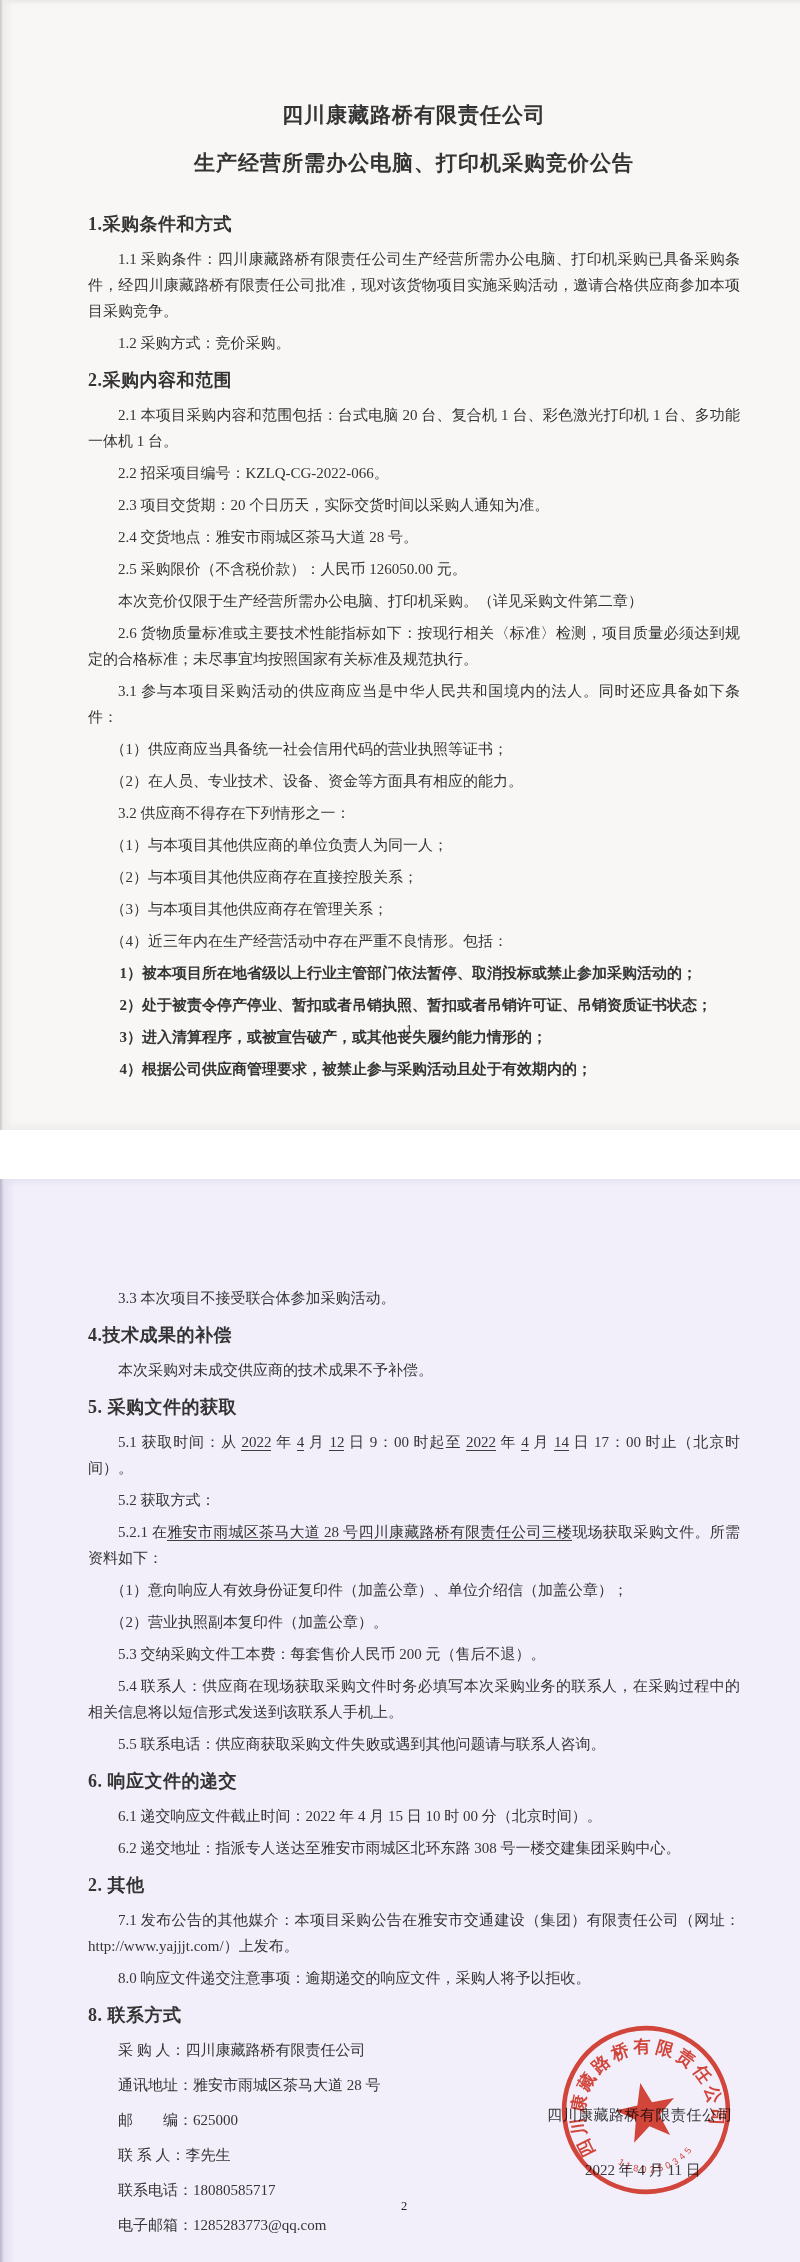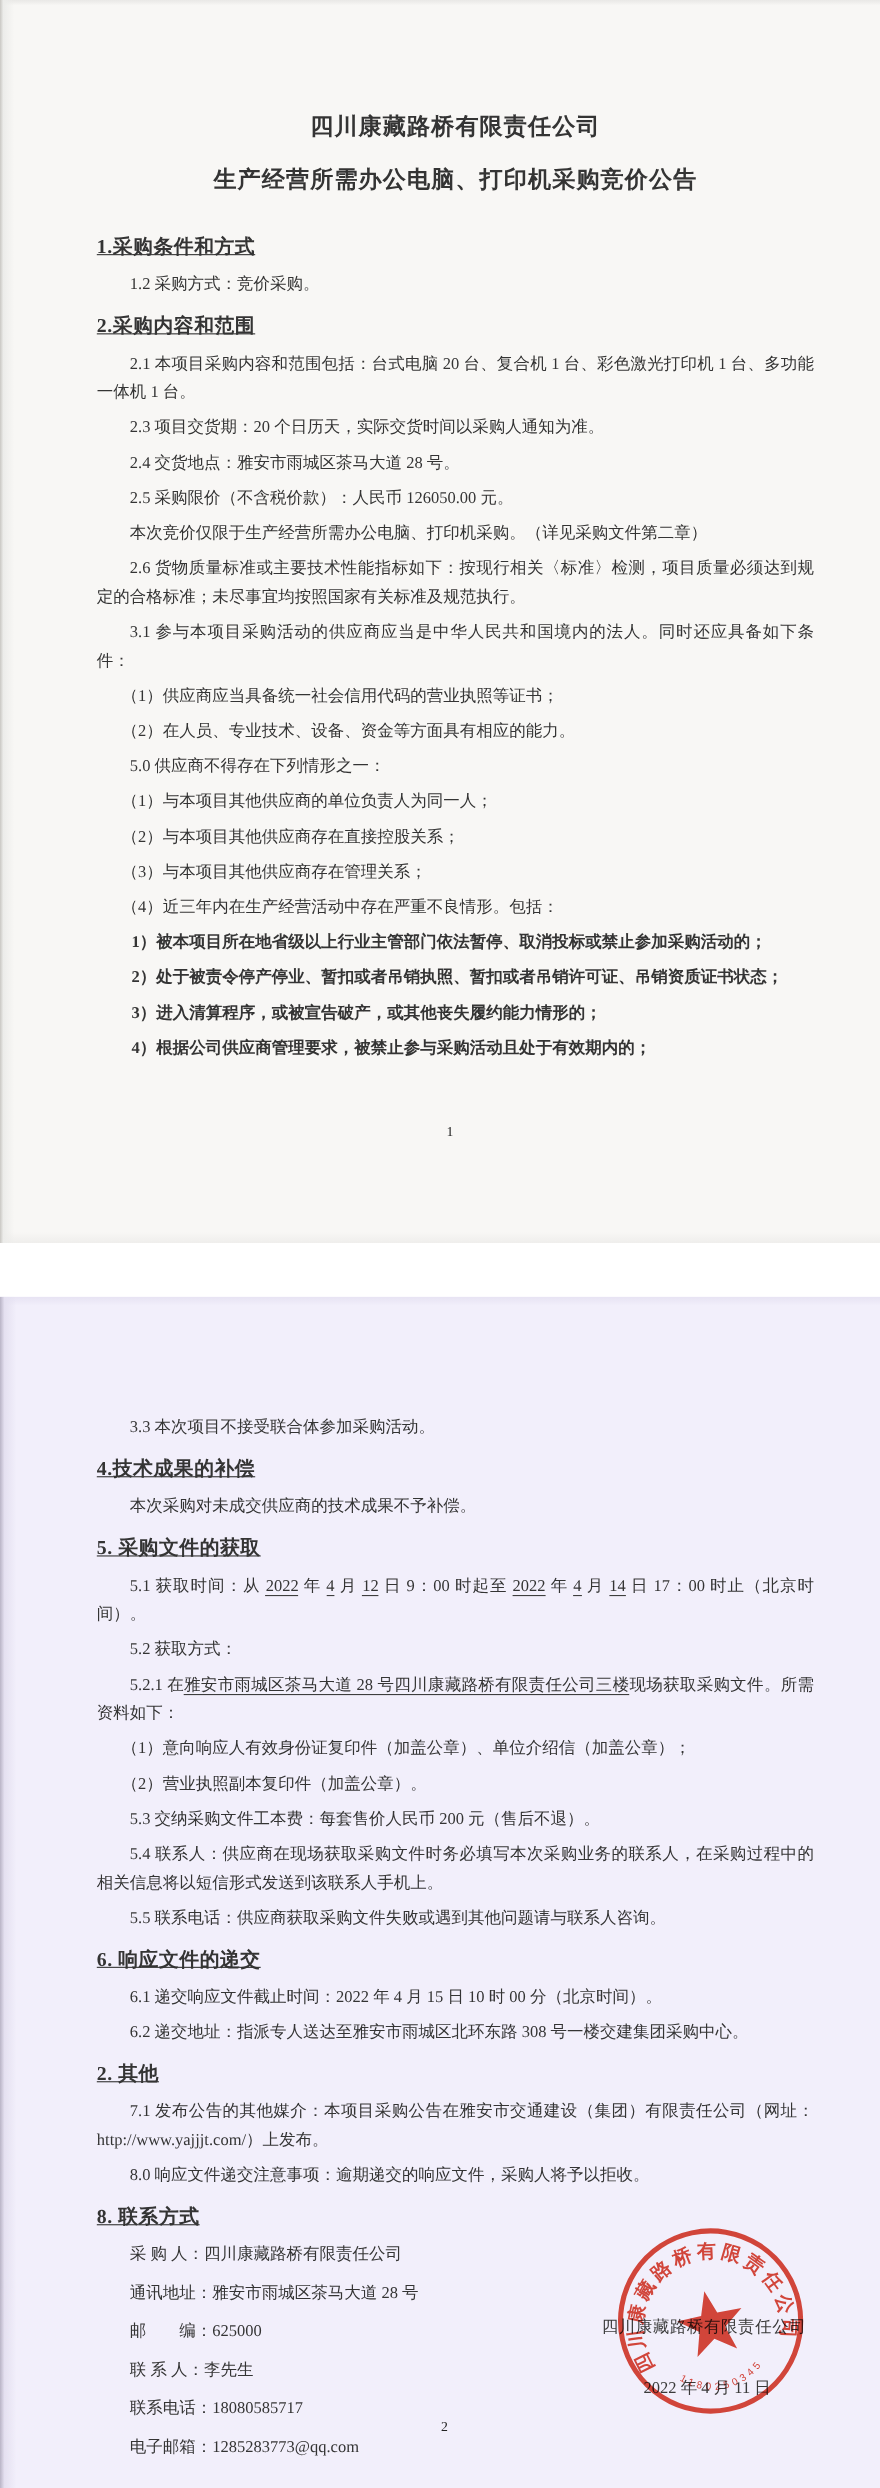--- a/index.html
+++ b/index.html
@@ -30,21 +30,21 @@
   .page-divider { height:8px; background:#ffffff; }
 
   .content { width:652px; margin-left:88px; }
   .page-1 .content { padding-top:98px; }
   .page-2 .content { padding-top:106px; }
 
   .title { text-align:center; font-size:21px; font-weight:bold; line-height:34px; margin-bottom:14px; letter-spacing:1px; }
   .title-gap { height:6px; }
 
   .ln { font-size:15px; line-height:26px; margin:0 0 6px 0; text-align:justify; }
-  .ln.h  { font-size:18px; font-weight:bold; line-height:28px; margin:10px 0 8px 0; letter-spacing:0.5px;text-decoration:underline; }
+  .ln.h  { font-size:18px; font-weight:bold; line-height:28px; margin:10px 0 8px 0; letter-spacing:0.5px; }
   .ln.p    { text-indent:2em; }
   .ln.sub1 { padding-left:1.5em; }
   .ln.sub2 { padding-left:2.1em;font-weight:bold; }
   .ln.contact { padding-left:2em; margin-bottom:9px; }
   .u { border-bottom:1px solid #3e3e3e; }
 
   .pagenum { position:absolute; font-size:12.5px; color:#222; font-family:"Liberation Serif",serif; }
   .pagenum-1 { left:406px; top:1022px; }
   .pagenum-2 { left:401px; top:1020px; }
 
@@ -60,32 +60,34 @@
 </head>
 <body>
 
 <div class="page page-1">
   <div class="content">
     <div class="title">四川康藏路桥有限责任公司</div>
     <div class="title">生产经营所需办公电脑、打印机采购竞价公告</div>
     <div class="title-gap"></div>
     <div>
         <div class="ln h"><span>1.采购条件和方式</span></div>
+        <div class="ln p"><span>1.1 采购条件：四川康藏路桥有限责任公司生产经营所需办公电脑、打印机采购已具备采购条件，经四川康藏路桥有限责任公司批准，现对该货物项目实施采购活动，邀请合格供应商参加本项目采购竞争。</span></div>
         <div class="ln p"><span>1.2 采购方式：竞价采购。</span></div>
         <div class="ln h"><span>2.采购内容和范围</span></div>
         <div class="ln p"><span>2.1 本项目采购内容和范围包括：台式电脑 20 台、复合机 1 台、彩色激光打印机 1 台、多功能一体机 1 台。</span></div>
+        <div class="ln p"><span>2.2 招采项目编号：KZLQ-CG-2022-066。</span></div>
         <div class="ln p"><span>2.3 项目交货期：20 个日历天，实际交货时间以采购人通知为准。</span></div>
         <div class="ln p"><span>2.4 交货地点：雅安市雨城区茶马大道 28 号。</span></div>
         <div class="ln p"><span>2.5 采购限价（不含税价款）：人民币 126050.00 元。</span></div>
         <div class="ln p"><span>本次竞价仅限于生产经营所需办公电脑、打印机采购。（详见采购文件第二章）</span></div>
         <div class="ln p"><span>2.6 货物质量标准或主要技术性能指标如下：按现行相关〈标准〉检测，项目质量必须达到规定的合格标准；未尽事宜均按照国家有关标准及规范执行。</span></div>
         <div class="ln p"><span>3.1 参与本项目采购活动的供应商应当是中华人民共和国境内的法人。同时还应具备如下条件：</span></div>
         <div class="ln sub1"><span>（1）供应商应当具备统一社会信用代码的营业执照等证书；</span></div>
         <div class="ln sub1"><span>（2）在人员、专业技术、设备、资金等方面具有相应的能力。</span></div>
-        <div class="ln p"><span>5.0 供应商不得存在下列情形之一：</span></div>
+        <div class="ln p"><span>3.2 供应商不得存在下列情形之一：</span></div>
         <div class="ln sub1"><span>（1）与本项目其他供应商的单位负责人为同一人；</span></div>
         <div class="ln sub1"><span>（2）与本项目其他供应商存在直接控股关系；</span></div>
         <div class="ln sub1"><span>（3）与本项目其他供应商存在管理关系；</span></div>
         <div class="ln sub1"><span>（4）近三年内在生产经营活动中存在严重不良情形。包括：</span></div>
         <div class="ln sub2"><span>1）被本项目所在地省级以上行业主管部门依法暂停、取消投标或禁止参加采购活动的；</span></div>
         <div class="ln sub2"><span>2）处于被责令停产停业、暂扣或者吊销执照、暂扣或者吊销许可证、吊销资质证书状态；</span></div>
         <div class="ln sub2"><span>3）进入清算程序，或被宣告破产，或其他丧失履约能力情形的；</span></div>
         <div class="ln sub2"><span>4）根据公司供应商管理要求，被禁止参与采购活动且处于有效期内的；</span></div>
         <div class="ln sub2"></div>
       </div>

